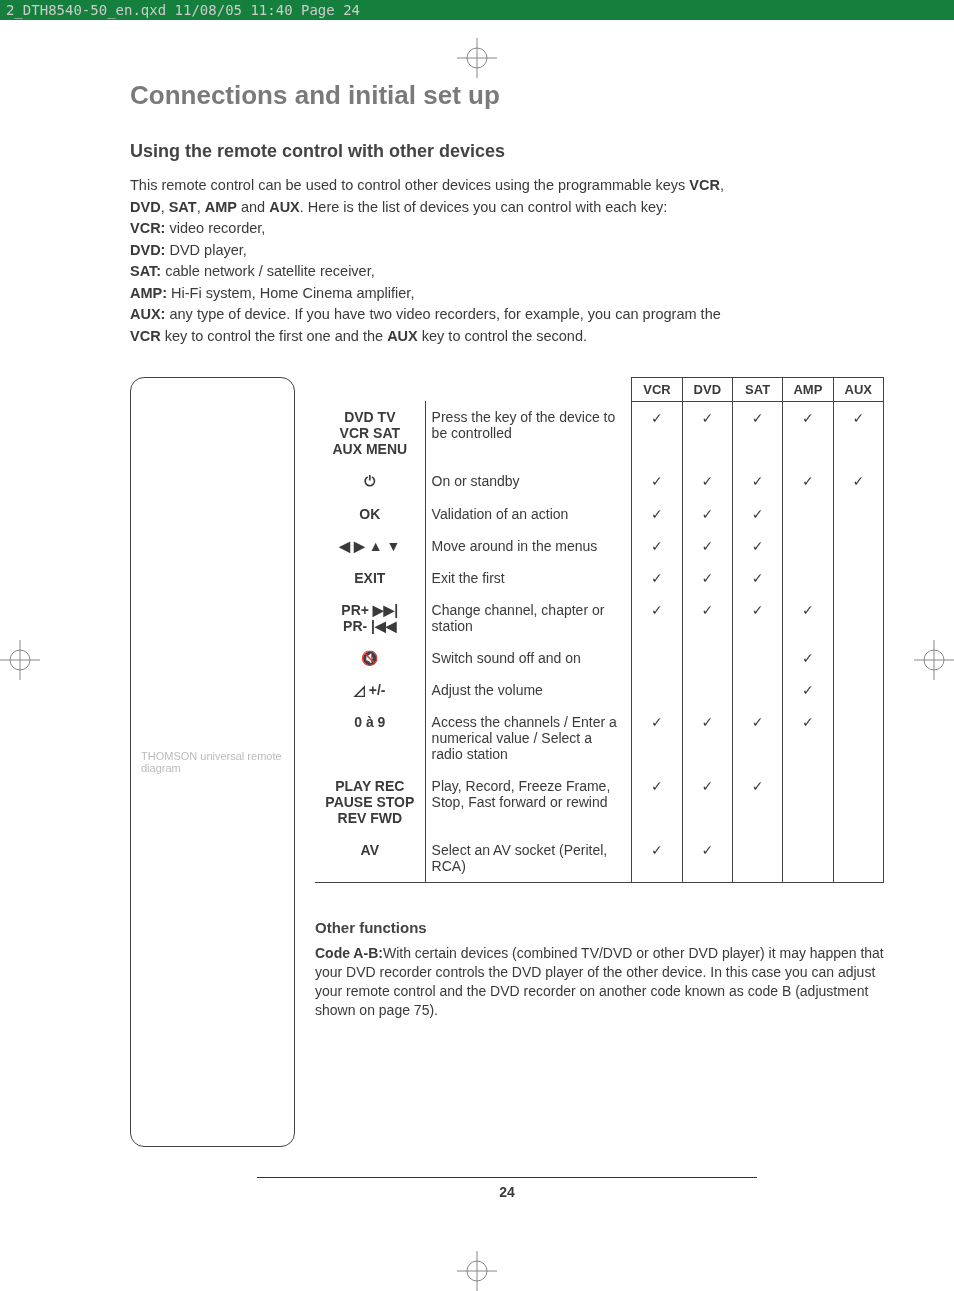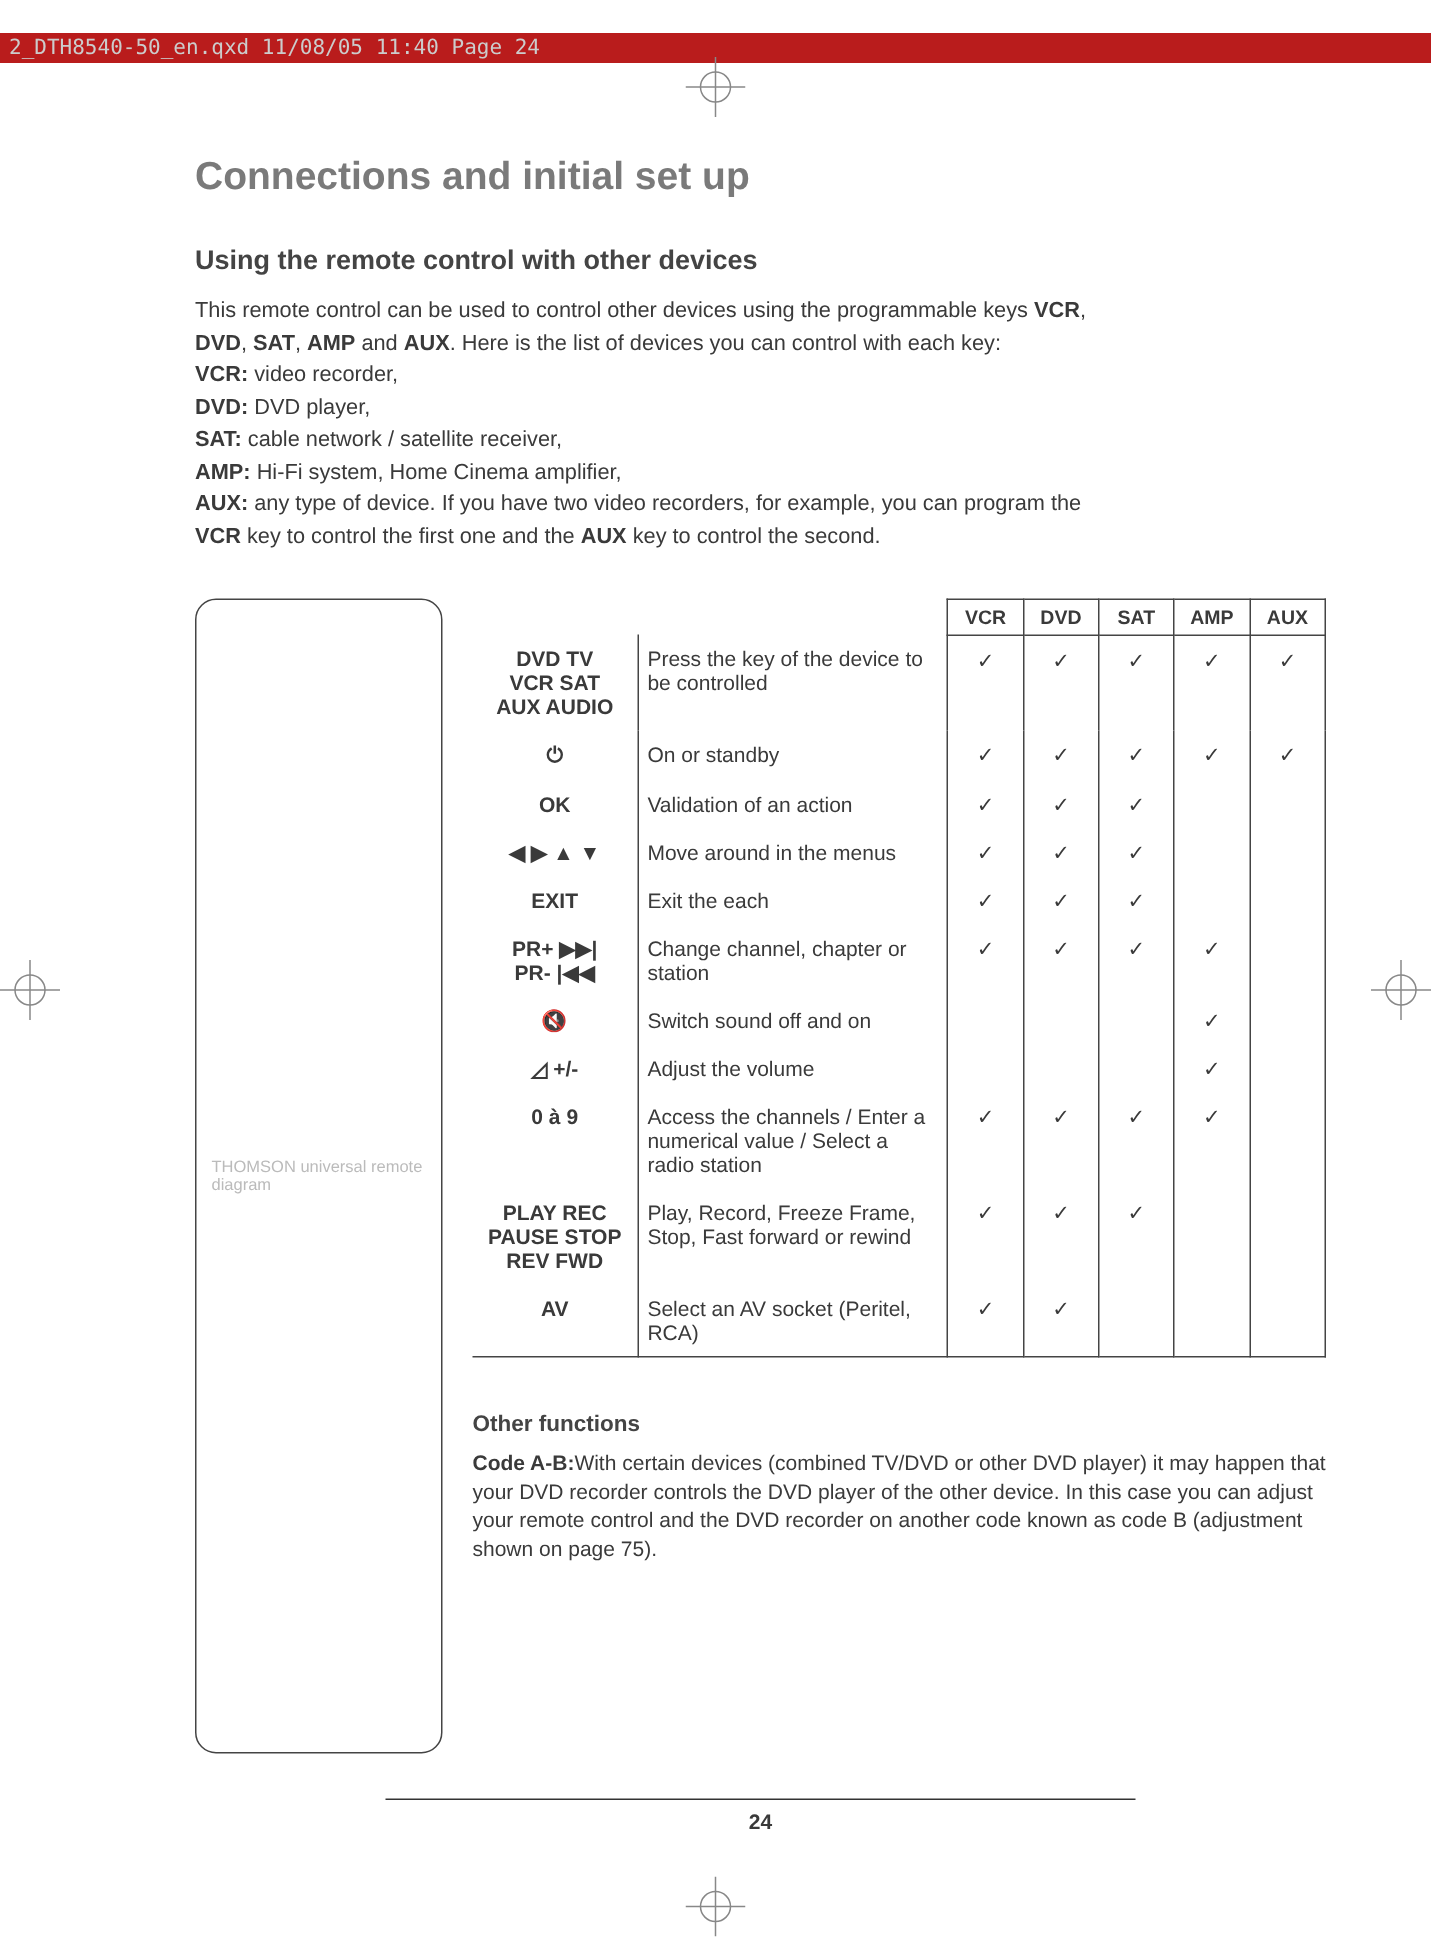--- a/index.html
+++ b/index.html
@@ -4,26 +4,25 @@
 <style>
   body {
     margin: 0;
     padding: 0;
     font-family: "Helvetica Neue", Arial, sans-serif;
     background: #fff;
     color: #3a3a3a;
     width: 954px;
   }
   .header-bar {
-    background: #b91c1c;
+    background: #15803d;
     color: #ccc;
     font-family: monospace;
     font-size: 14px;
     padding: 2px 6px;
-    margin-top: 22px;
   }
   .page {
     padding: 60px 70px 40px 130px;
   }
   h1 {
     font-family: Arial, sans-serif;
     font-weight: bold;
     font-size: 26px;
     color: #7a7a7a;
     margin: 0 0 30px 0;
@@ -208,21 +207,21 @@
             <th>DVD</th>
             <th>SAT</th>
             <th>AMP</th>
             <th>AUX</th>
           </tr>
         </thead>
         <tbody id="table-body">
             <tr>
               <td class="key" style="white-space: pre-line;">DVD TV
 VCR SAT
-AUX AUDIO</td>
+AUX MENU</td>
               <td class="desc">Press the key of the device to be controlled</td>
               <td class="cell">✓</td>
               <td class="cell">✓</td>
               <td class="cell">✓</td>
               <td class="cell">✓</td>
               <td class="cell">✓</td>
             </tr>
             <tr>
               <td class="key" style="white-space: pre-line;">⏻</td>
               <td class="desc">On or standby</td>
@@ -245,21 +244,21 @@
               <td class="key" style="white-space: pre-line;">◀ ▶ ▲ ▼</td>
               <td class="desc">Move around in the menus</td>
               <td class="cell">✓</td>
               <td class="cell">✓</td>
               <td class="cell">✓</td>
               <td class="cell"></td>
               <td class="cell"></td>
             </tr>
             <tr>
               <td class="key" style="white-space: pre-line;">EXIT</td>
-              <td class="desc">Exit the each</td>
+              <td class="desc">Exit the first</td>
               <td class="cell">✓</td>
               <td class="cell">✓</td>
               <td class="cell">✓</td>
               <td class="cell"></td>
               <td class="cell"></td>
             </tr>
             <tr>
               <td class="key" style="white-space: pre-line;">PR+ ▶▶|
 PR- |◀◀</td>
               <td class="desc">Change channel, chapter or station</td>

